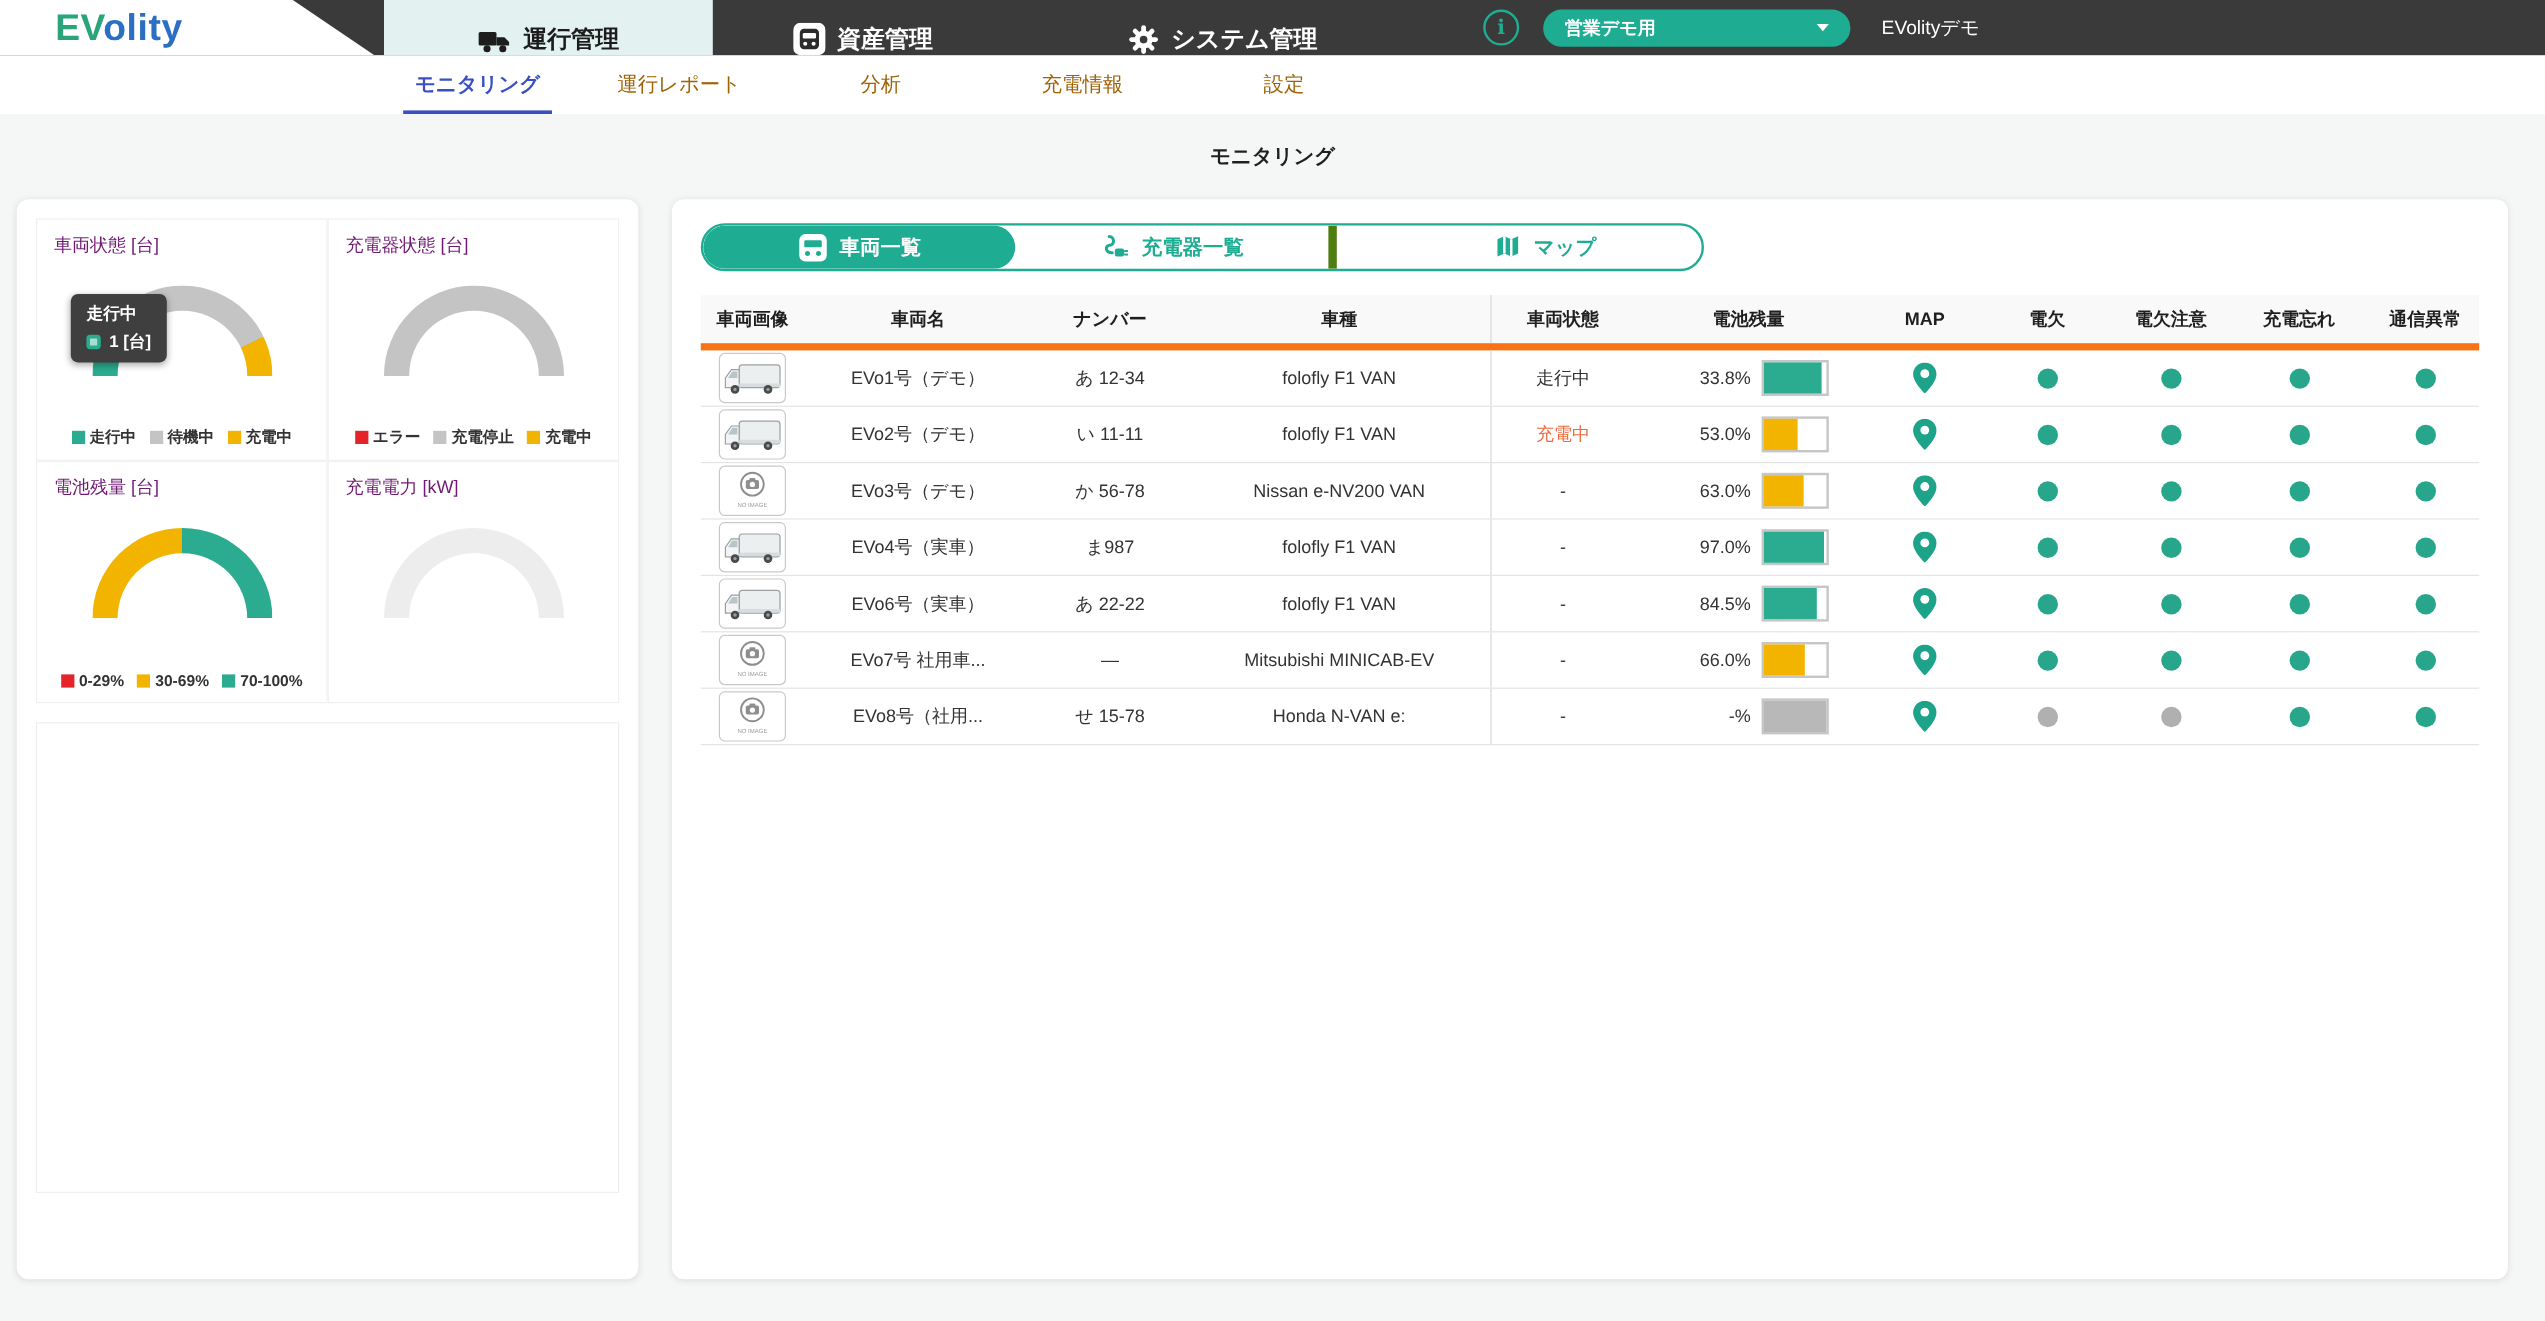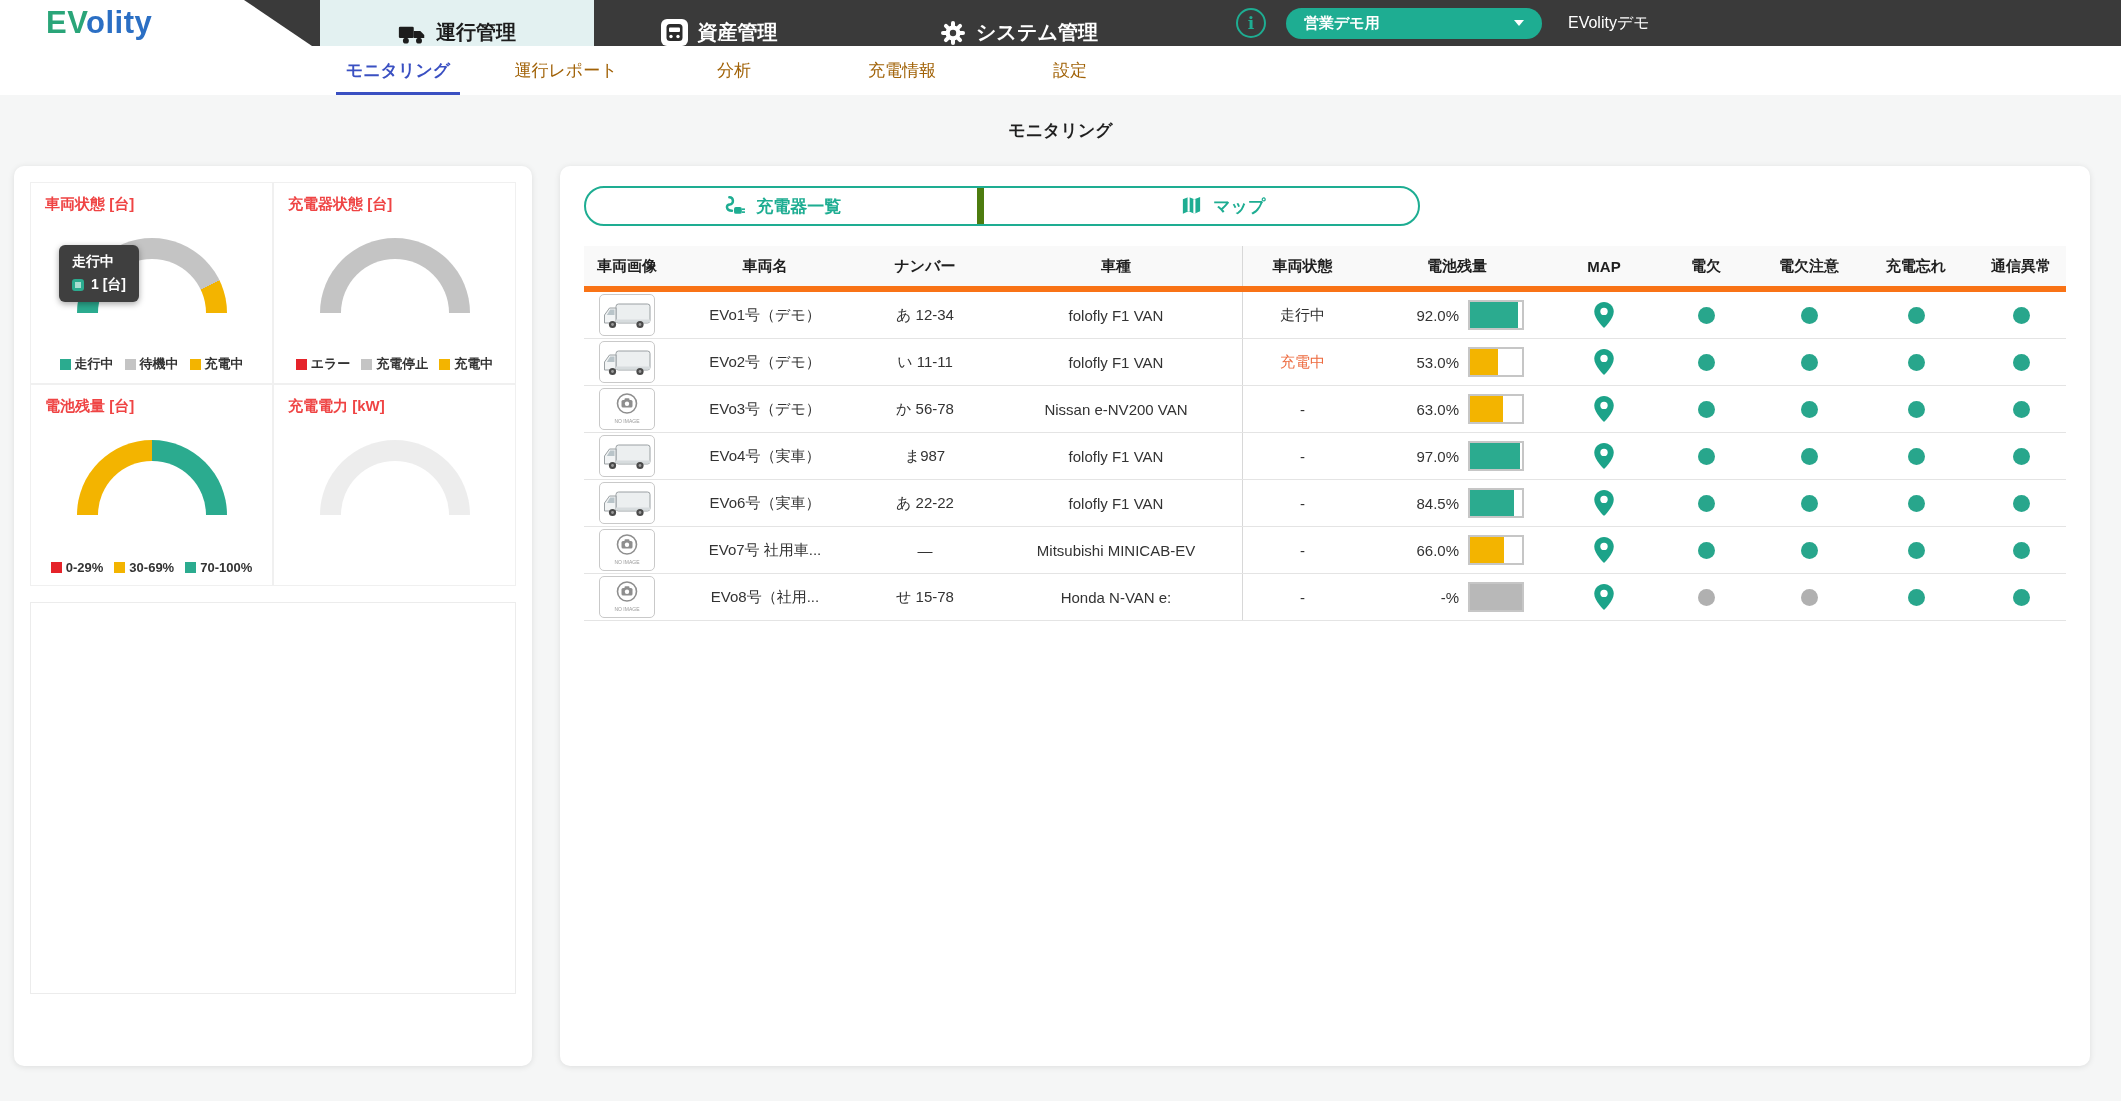--- a/index.html
+++ b/index.html
@@ -42,21 +42,21 @@
 
   
   .content { padding:0 14px; display:flex; gap:28px; align-items:flex-start; }
   .card { background:#fff; border-radius:10px; box-shadow:0 1px 6px rgba(0,0,0,.10); }
   .left-card { width:518px; height:900px; padding:16px; }
   .right-card { width:1530px; height:900px; padding:20px 24px; }
 
   
   .gauge-grid { display:grid; grid-template-columns:243px 243px; }
   .tile { border:1px solid #f0f0f0; height:202px; padding:12px 14px; position:relative; background:#fff; }
-  .tile-title { font-size:15px; font-weight:bold; color:#ef4444; }
+  .tile-title { font-size:15px; font-weight:normal; color:#701a75; }
   .gauge { width:150px; height:76px; position:relative; overflow:hidden; margin:24px auto 0; }
   .ring { position:absolute; top:0; left:0; width:150px; height:150px; border-radius:50%; }
   .hole { position:absolute; top:21px; left:21px; width:108px; height:108px; border-radius:50%; background:#fff; }
   .legend { position:absolute; bottom:10px; left:0; right:0; display:flex; justify-content:center;
     gap:11px; font-size:13px; font-weight:bold; color:#333; white-space:nowrap; }
   .legend .li { display:flex; align-items:center; gap:4px; cursor:pointer; }
   .legend .sq { width:11px; height:11px; display:inline-block; }
   .gtooltip { position:absolute; left:28px; top:62px; background:#3f3f3f; border-radius:6px;
     padding:8px 13px; color:#fff; z-index:3; box-shadow:0 2px 6px rgba(0,0,0,.35); }
   .gtooltip .t { font-weight:bold; font-size:14px; margin-bottom:5px; }
@@ -243,20 +243,31 @@
           </div>
         </div>
       </div>
     <div class="alert">
       <div class="alert-body"></div>
     </div>
   </div>
 
   <div class="card right-card">
     <div class="ltabs" id="ltabs">
+        <div class="ltab active">
+          <span style="display: inline-flex;">
+            <svg width="25" height="25" viewBox="0 0 24 24">
+              <rect x="1" y="1" width="22" height="22" rx="5" fill="#fff"></rect>
+              <rect x="5" y="6" width="14" height="5.5" rx="1" fill="#1ead92"></rect>
+              <circle cx="7.6" cy="16.5" r="2" fill="#1ead92"></circle>
+              <circle cx="16.4" cy="16.5" r="2" fill="#1ead92"></circle>
+            </svg>
+          </span>
+          <span>車両一覧</span>
+        </div>
         <div class="ltab">
           <span style="display: inline-flex;">
             <svg width="25" height="25" viewBox="0 0 24 24">
               <path d="M8 3c4.5 0 4.5 7 .5 7-4 0-4 6 2 6" fill="none" stroke="#1ead92" stroke-width="2.4" stroke-linecap="round"></path>
               <rect x="12.5" y="12.5" width="7.5" height="6.5" rx="1.8" fill="#1ead92"></rect>
               <rect x="20" y="13.8" width="3" height="1.6" fill="#1ead92"></rect>
               <rect x="20" y="16.6" width="3" height="1.6" fill="#1ead92"></rect>
             </svg>
           </span>
           <span>充電器一覧</span>
@@ -301,21 +312,21 @@
                 </svg>
               </span>
             </div>
           </div>
           <div class="cell">EVo1号（デモ）</div>
           <div class="cell">あ 12-34</div>
           <div class="cell">folofly F1 VAN</div>
           <div class="cell divL">走行中</div>
           <div class="cell">
             <div class="bat">
-              <span class="pct">92.0%</span>
+              <span class="pct">33.8%</span>
               <span class="bar">
                 <span class="fill" style="width: 92%; background: rgb(43, 171, 143);"></span>
               </span>
             </div>
           </div>
           <div class="cell">
             <span style="display: inline-flex;">
               <svg width="20" height="26" viewBox="0 0 18 24">
                 <path d="M9 0C4.03 0 0 4.03 0 9c0 6.6 9 15 9 15s9-8.4 9-15c0-4.97-4.03-9-9-9z" fill="#1ca389"></path>
                 <circle cx="9" cy="8.7" r="3.4" fill="#fff"></circle>

